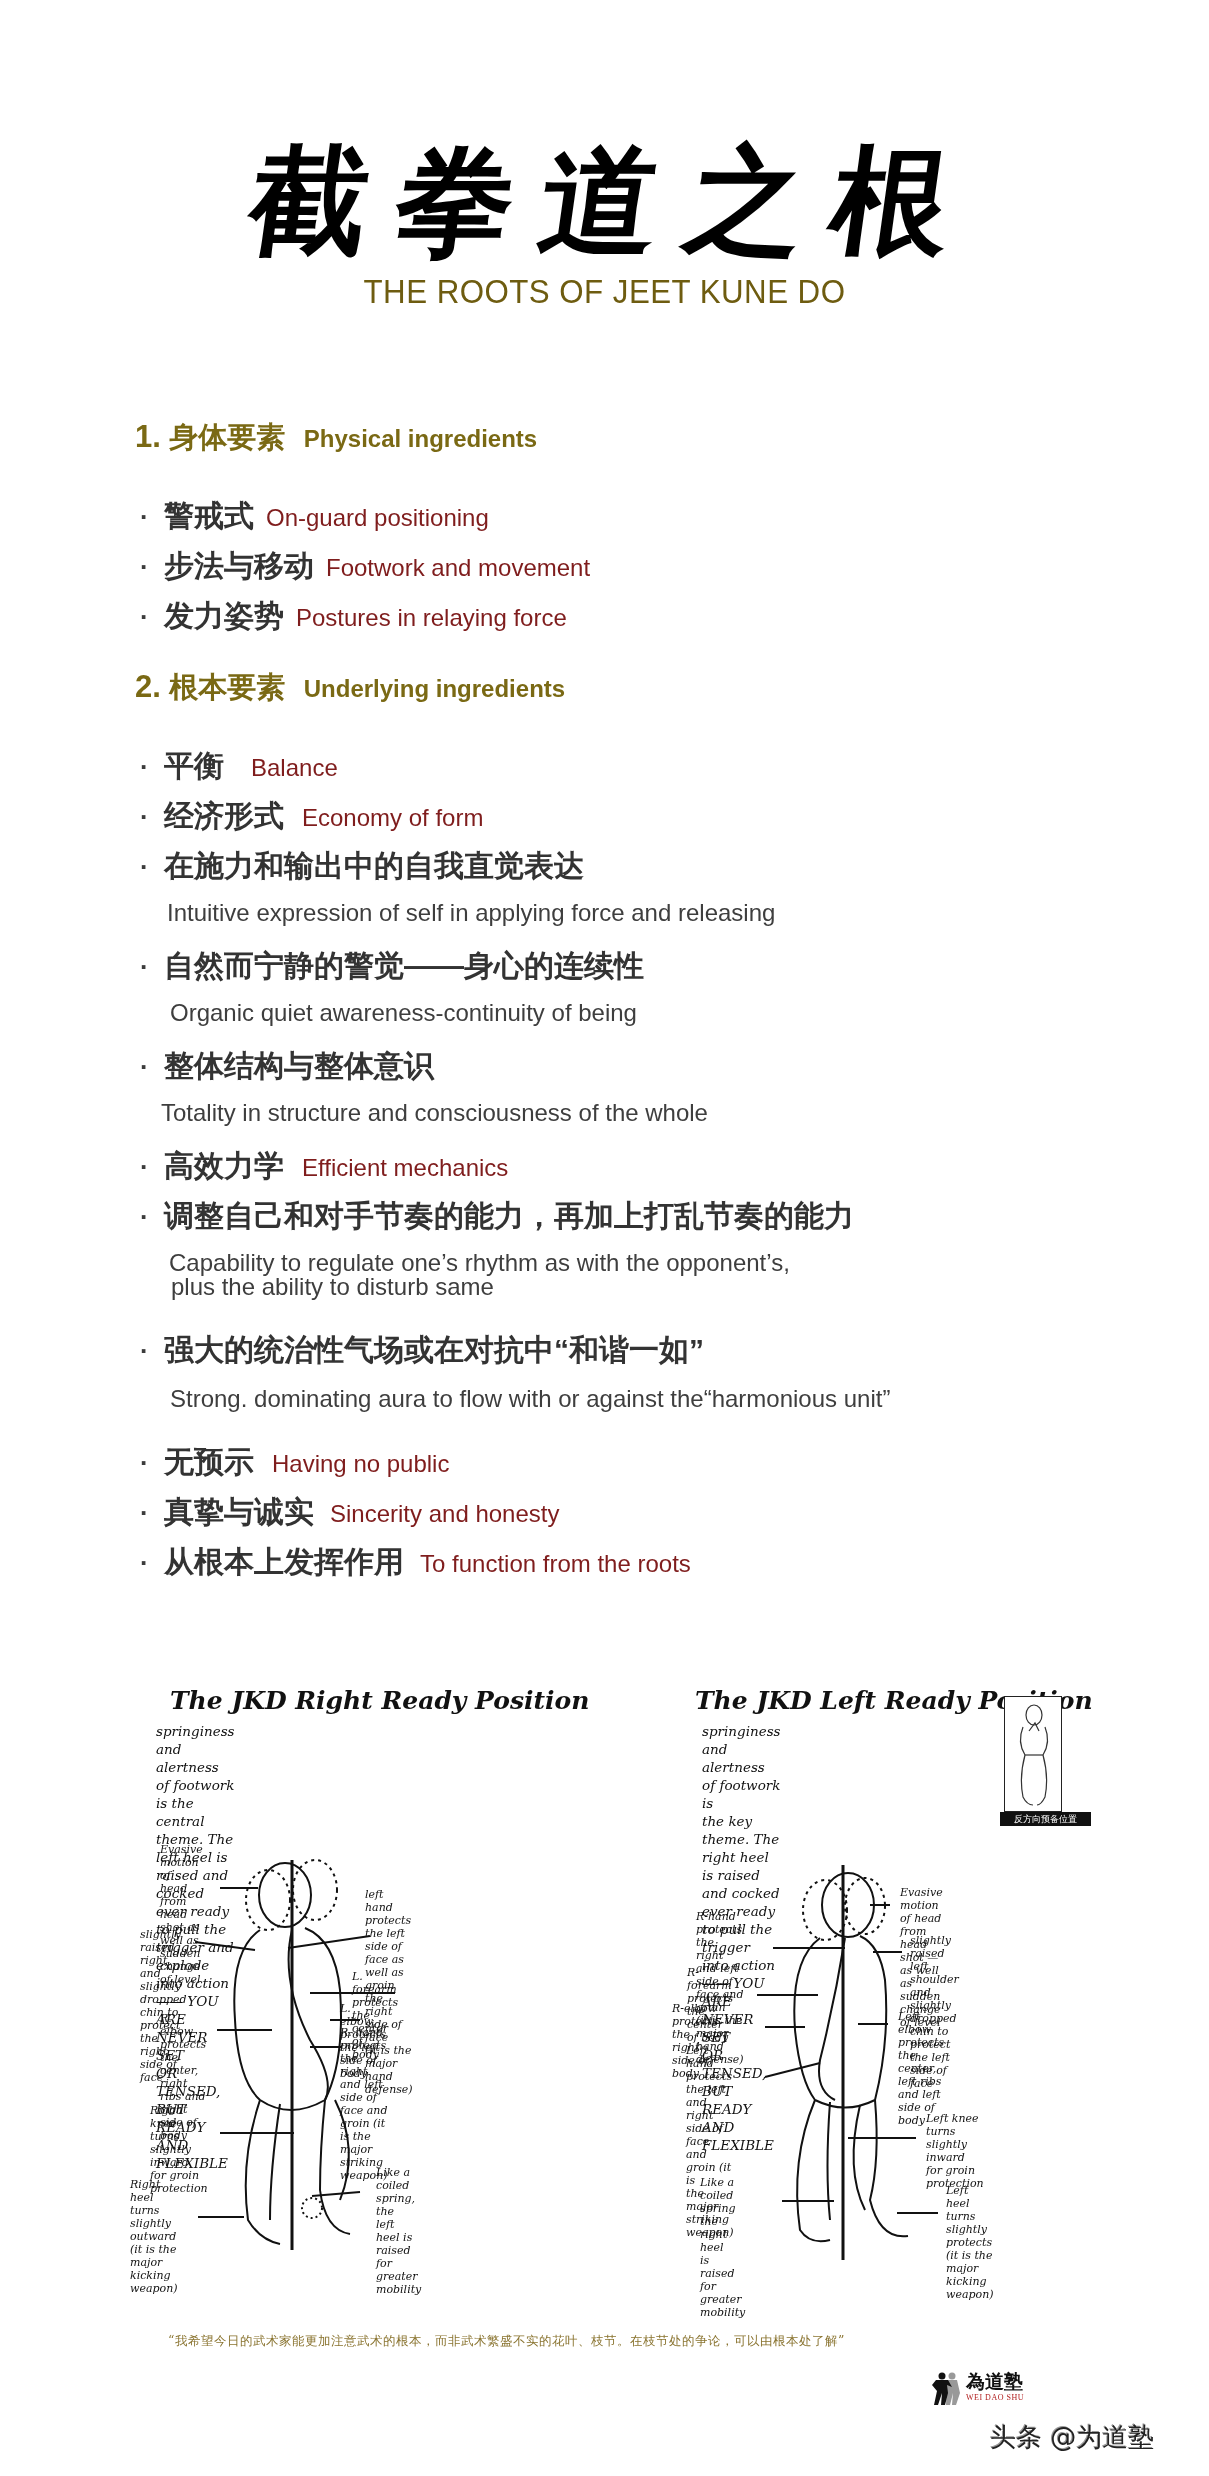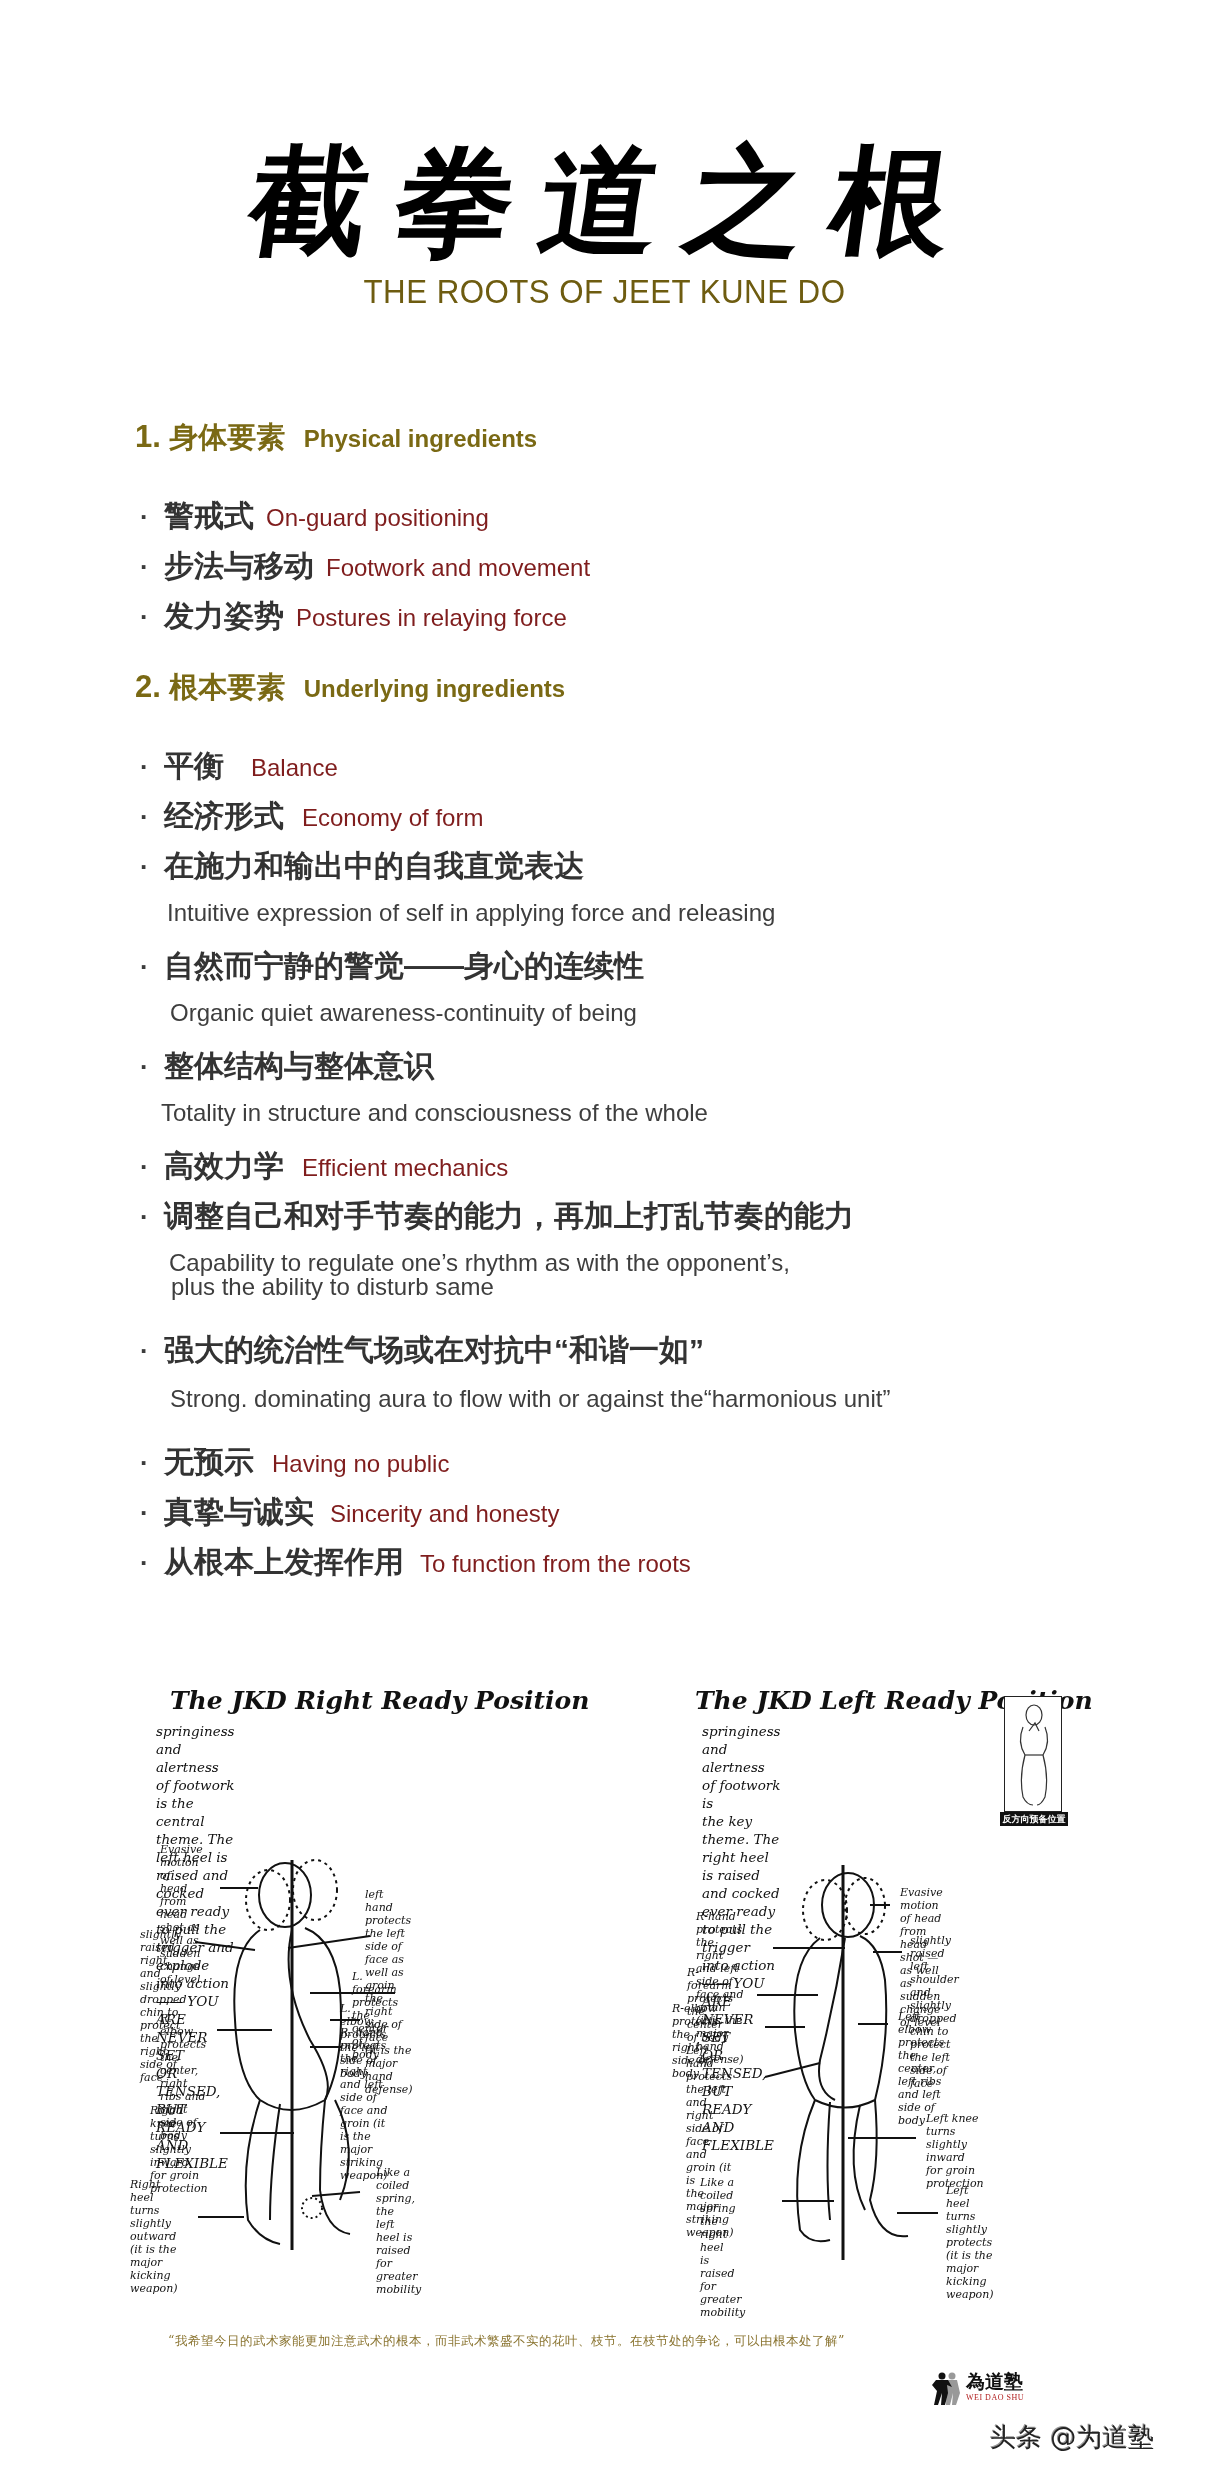--- a/index.html
+++ b/index.html
@@ -41,22 +41,22 @@
     }
     .d-title { position: absolute; font-size: 25px; font-weight: bold; font-style: italic; white-space: nowrap; }
     .d-desc { position: absolute; font-size: 13.5px; line-height: 18px; white-space: pre-line; }
     .note { position: absolute; font-size: 11px; line-height: 13px; white-space: pre-line; }
 
     .inset {
       position: absolute; left: 1000px; top: 1696px; width: 68px; height: 130px;
     }
     .inset-box { position: absolute; left: 4px; top: 0; width: 58px; height: 116px; border: 1.5px solid #222; background: #fff; }
     .inset-label {
-      position: absolute; left: 0; top: 116px; width: 68px; height: 14px; background: #111; color: #fff;
-      font-size: 9px; font-weight: bold; text-align: center; line-height: 14px; font-family: "DejaVu Sans", sans-serif; font-style: normal;
+      position: absolute; left: 0; top: 116px; width: 91px; height: 14px; background: #111; color: #fff;
+      font-size: 9px; font-weight: normal; text-align: center; line-height: 14px; font-family: "DejaVu Sans", sans-serif; font-style: normal;
     }
 
     
     .quote {
       position: absolute; left: 168px; top: 2333px; font-family: "DejaVu Serif", "Liberation Serif", serif;
       font-size: 12.5px; color: #8a7430; white-space: nowrap; letter-spacing: 0.5px;
     }
     .logo { position: absolute; left: 930px; top: 2328px; width: 110px; height: 40px; margin-top: 41px; }
     .logo-cn { position: absolute; left: 36px; top: 0; font-family: "DejaVu Serif", serif; font-size: 19px; font-weight: bold; color: #111; white-space: nowrap; }
     .logo-en { position: absolute; left: 36px; top: 24px; font-family: "Liberation Serif", serif; font-size: 8px; color: #b01c1c; letter-spacing: 0.5px; white-space: nowrap; }

